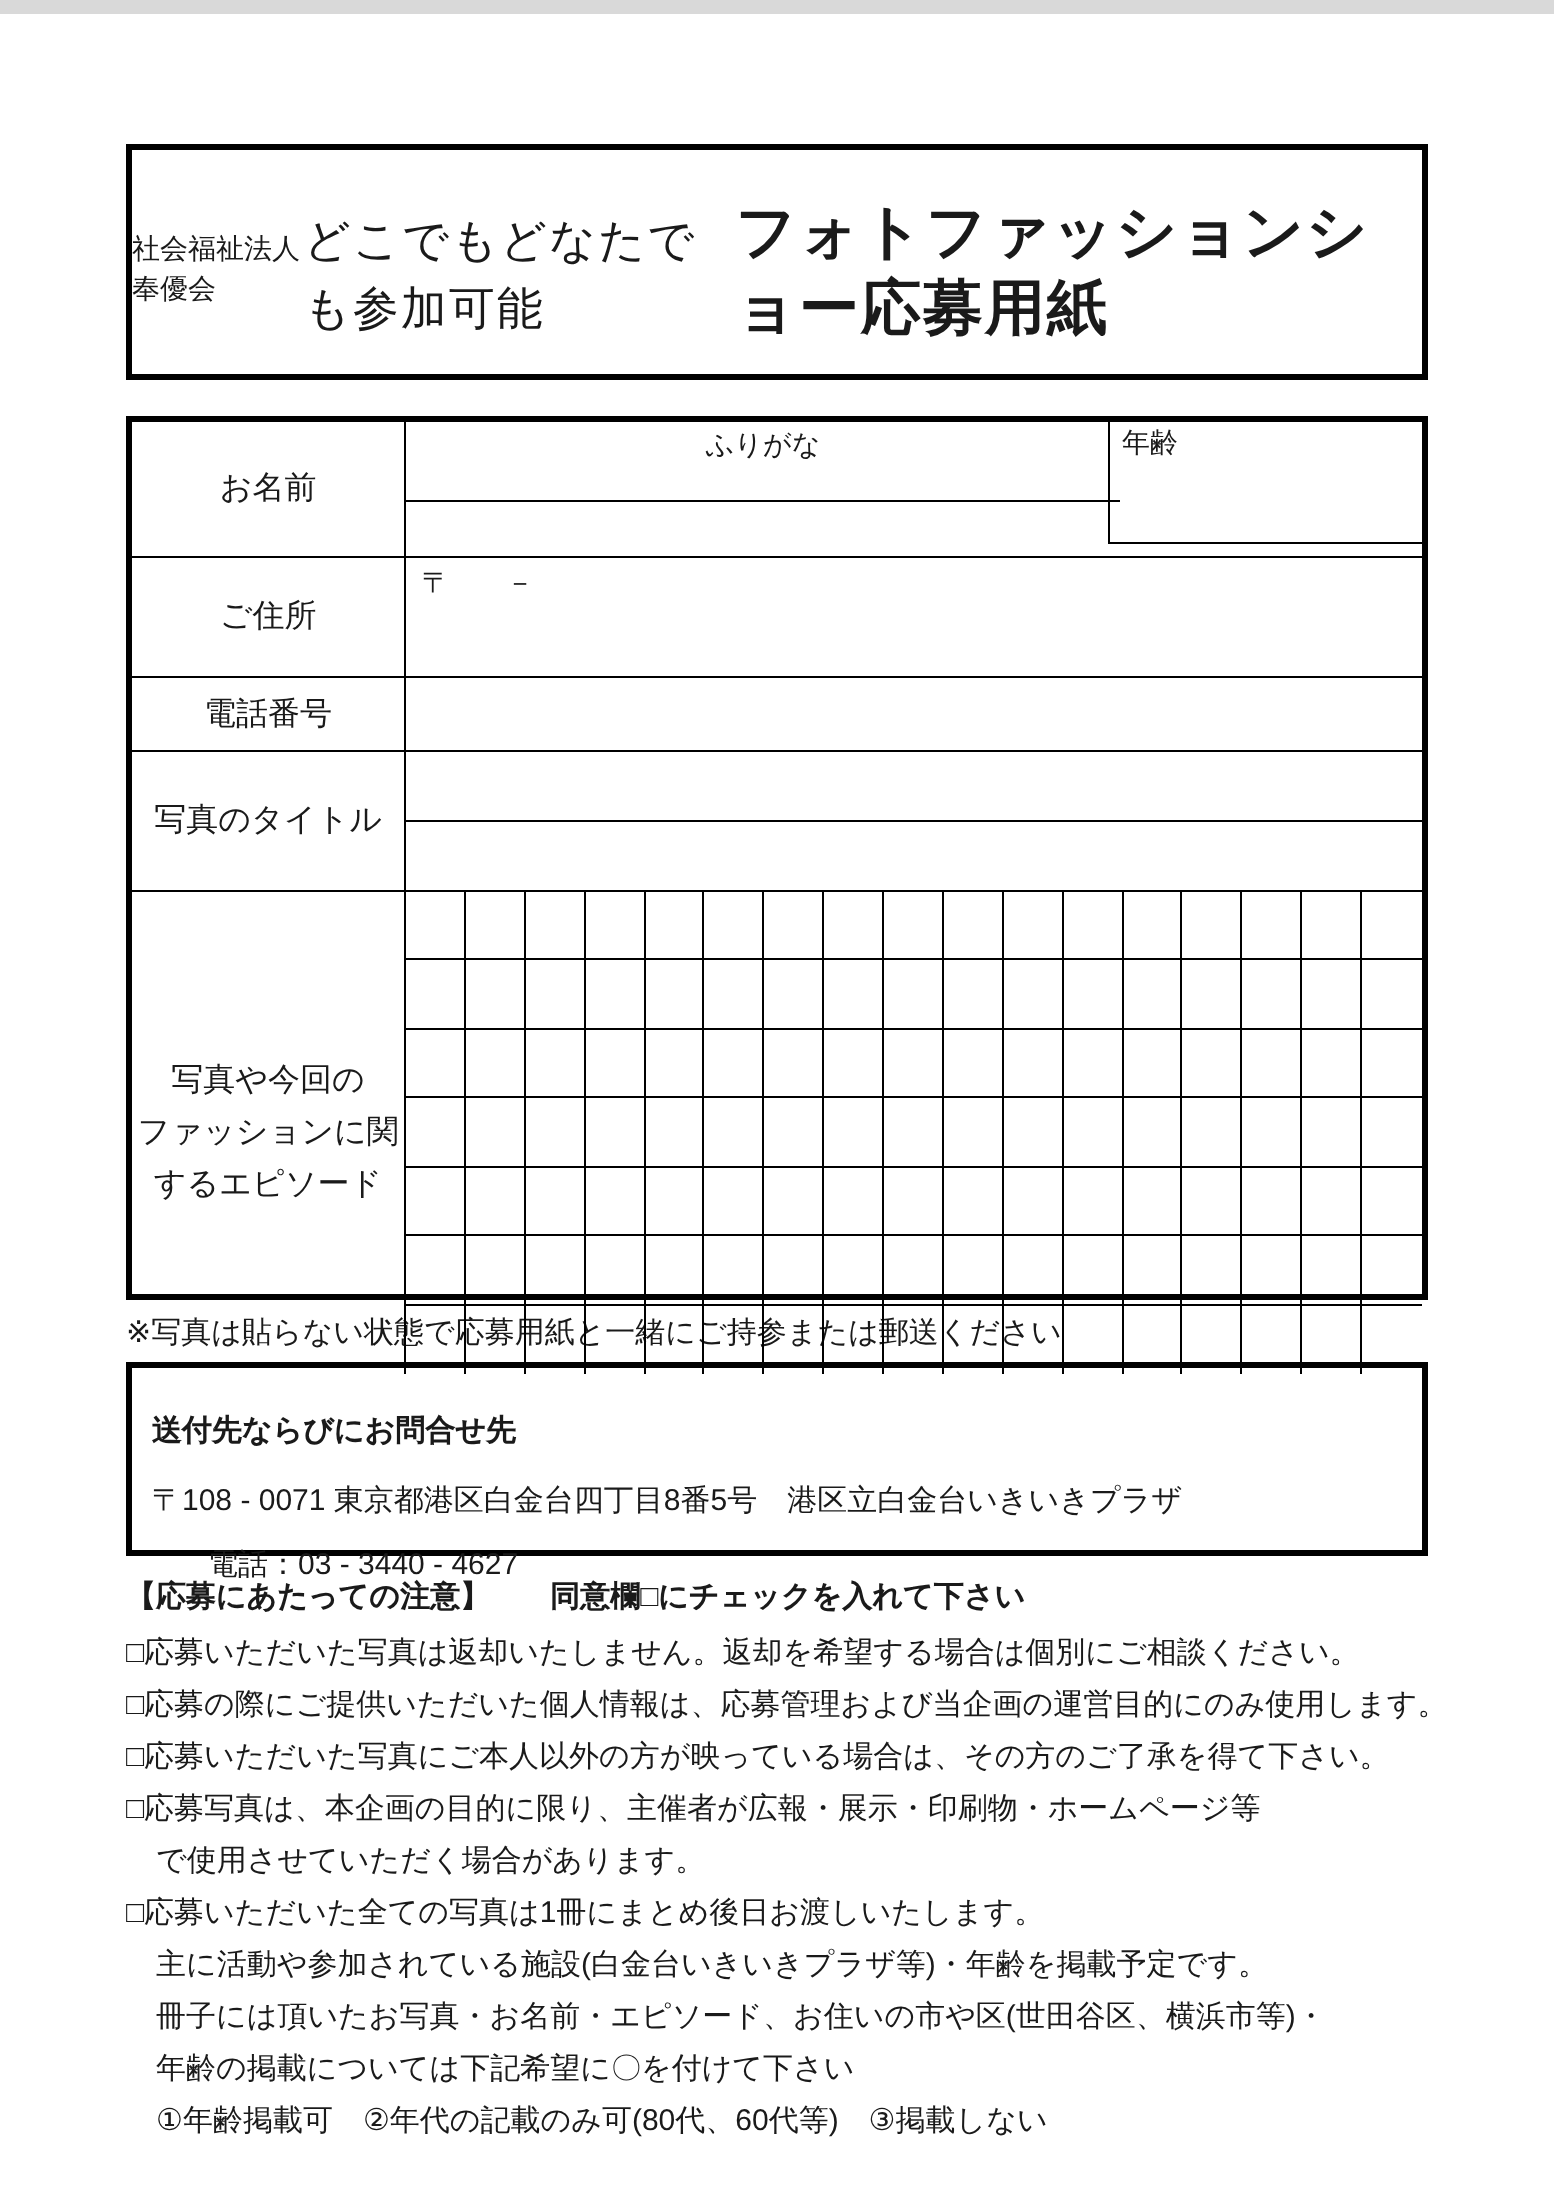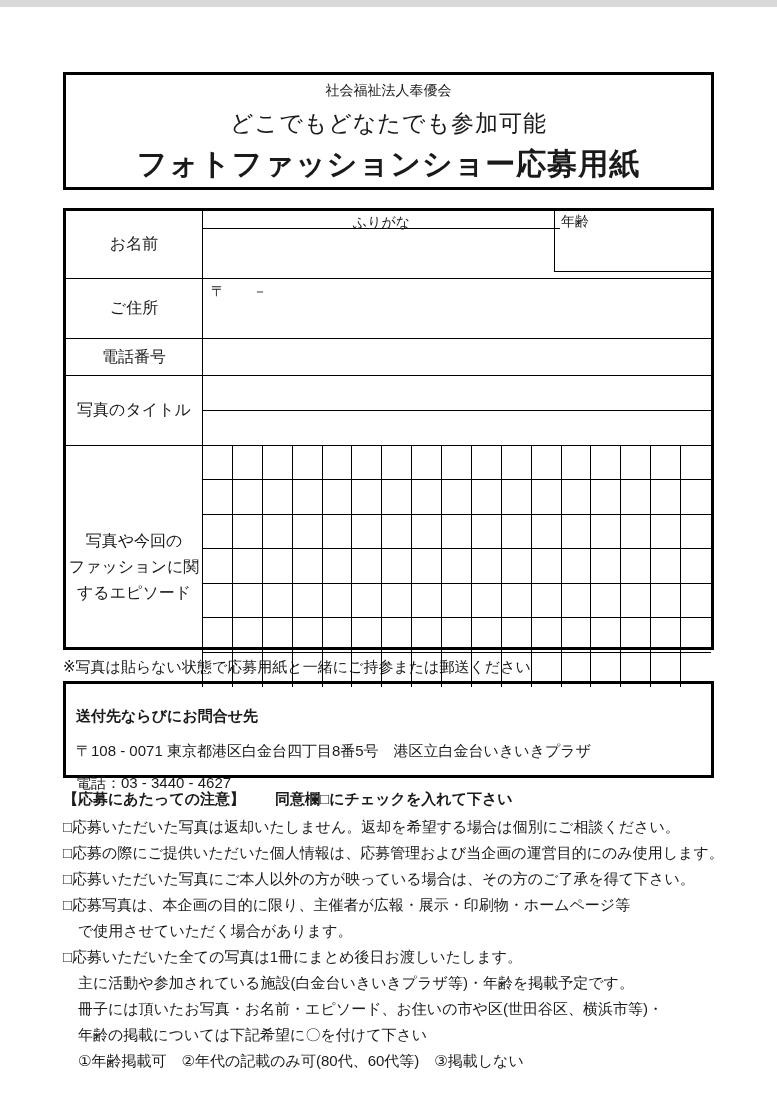--- a/index.html
+++ b/index.html
@@ -9,39 +9,39 @@
     font-family:"Liberation Sans","DejaVu Sans",sans-serif;
     color:#1a1a1a; position:relative; overflow:hidden;
   }
   .top-strip { width:777px; height:7px; background:#d9d9d9; }
   .doc { width:651px; margin:0 auto 0 63px; }
 
   
   .header-box {
     margin-top:65px; height:118px;
     border:3px solid #000;
-    display:flex; flex-direction:column; align-items:center;
+    display:flex; flex-direction:row; align-items:center;
     padding-top:5px;
   }
   .org-name   { font-size:14px; line-height:20px; }
   .subtitle   { font-size:23px; line-height:34px; margin-top:6px; letter-spacing:1px; }
   .form-title { font-size:30px; line-height:38px; margin-top:5px; letter-spacing:1px;font-weight:bold; }
 
   
   .form-table { margin-top:18px; border:3px solid #000; height:442px; }
   .row { display:flex; position:relative; }
   .row + .row { border-top:1.5px solid #000; }
   .lbl {
     width:137px; flex:0 0 137px; border-right:1.5px solid #000;
     display:flex; flex-direction:column; align-items:center; justify-content:center;
     font-size:16px; text-align:center;
   }
   .row-name { height:67px; }
   .mid-col { width:357px; flex:0 0 357px; display:flex; flex-direction:column; }
-  .furigana-cell { height:18px; border-bottom:1.5px solid #000; text-align:center; font-size:14px; line-height:22px; }
+  .furigana-cell { height:40px; border-bottom:1.5px solid #000; text-align:center; font-size:14px; line-height:22px; }
   .name-blank { flex:1; }
   .age-cell {
     position:absolute; right:0; top:0; width:157px; height:61px;
     border-left:1.5px solid #000; border-bottom:1.5px solid #000;
     font-size:14px; padding:2px 0 10px 6px;
   }
   .row-address { height:60px; }
   .row-address .content { flex:1; font-size:14px; padding:4px 0 0 8px; }
   .row-phone { height:37px; }
   .row-phone .content { flex:1; }
@@ -63,21 +63,21 @@
   
   .photo-note { margin-top:6px; font-size:15px; line-height:22px; }
 
   
   .contact-box {
     margin-top:3px; border:3px solid #000; height:97px;
     padding:23px 12px 0 10px; font-size:15px;
   }
   .contact-heading { font-weight:bold; line-height:18px; }
   .contact-address { margin-top:17px; line-height:18px; }
-  .contact-phone   { margin-top:14px; line-height:18px; }
+  .contact-phone   { margin-top:14px; line-height:18px;margin-left:28px; }
 
   
   .notes { margin-top:10px; }
   .notes-heading { font-weight:bold; font-size:15px; line-height:22px; }
   .notes-lines { margin-top:4px; }
   .notes-lines > div { font-size:15px; line-height:26px; white-space:pre; }
 </style>
 </head>
 <body>
 

